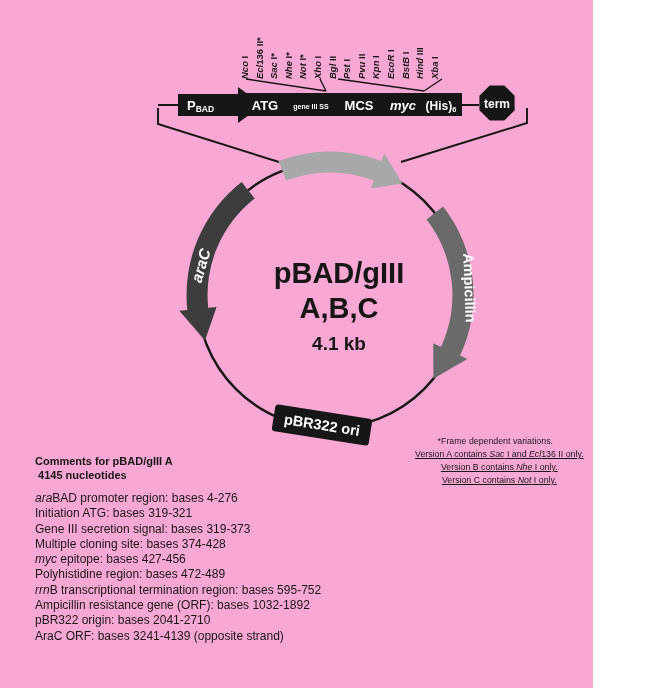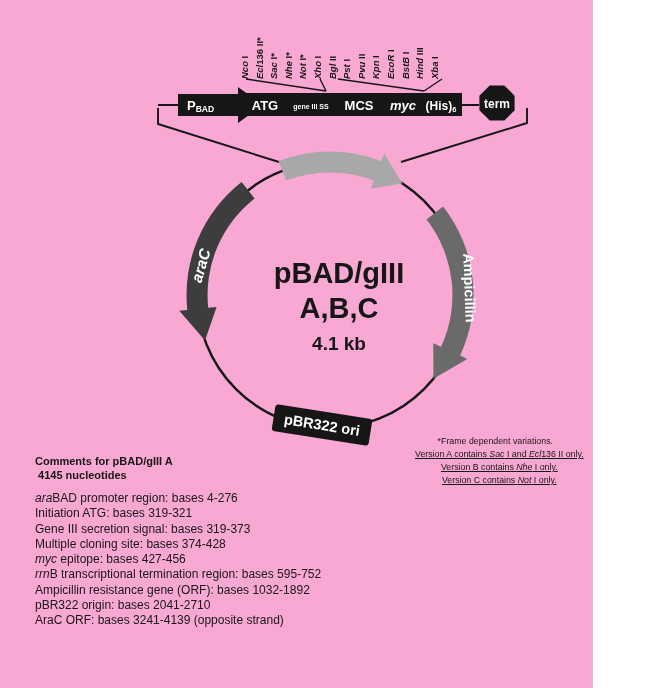--- a/index.html
+++ b/index.html
@@ -108,20 +108,21 @@
   <div class="comments">
     <div class="c-title">Comments for pBAD/gIII A</div>
     <div class="c-title"> 4145 nucleotides</div>
     <div class="c-list">
 
     <div class="c-item"><i>ara</i><span>BAD promoter region: bases 4-276</span></div>
         <div class="c-item"><i></i><span>Initiation ATG: bases 319-321</span></div>
         <div class="c-item"><i></i><span>Gene III secretion signal: bases 319-373</span></div>
         <div class="c-item"><i></i><span>Multiple cloning site: bases 374-428</span></div>
         <div class="c-item"><i>myc</i><span> epitope: bases 427-456</span></div>
+        <div class="c-item"><i></i><span>Polyhistidine region: bases 472-489</span></div>
         <div class="c-item"><i>rrn</i><span>B transcriptional termination region: bases 595-752</span></div>
         <div class="c-item"><i></i><span>Ampicillin resistance gene (ORF): bases 1032-1892</span></div>
         <div class="c-item"><i></i><span>pBR322 origin: bases 2041-2710</span></div>
         <div class="c-item"><i></i><span>AraC ORF: bases 3241-4139 (opposite strand)</span></div>
       </div>
   </div>
 
 </div>
 
 </body></html>

